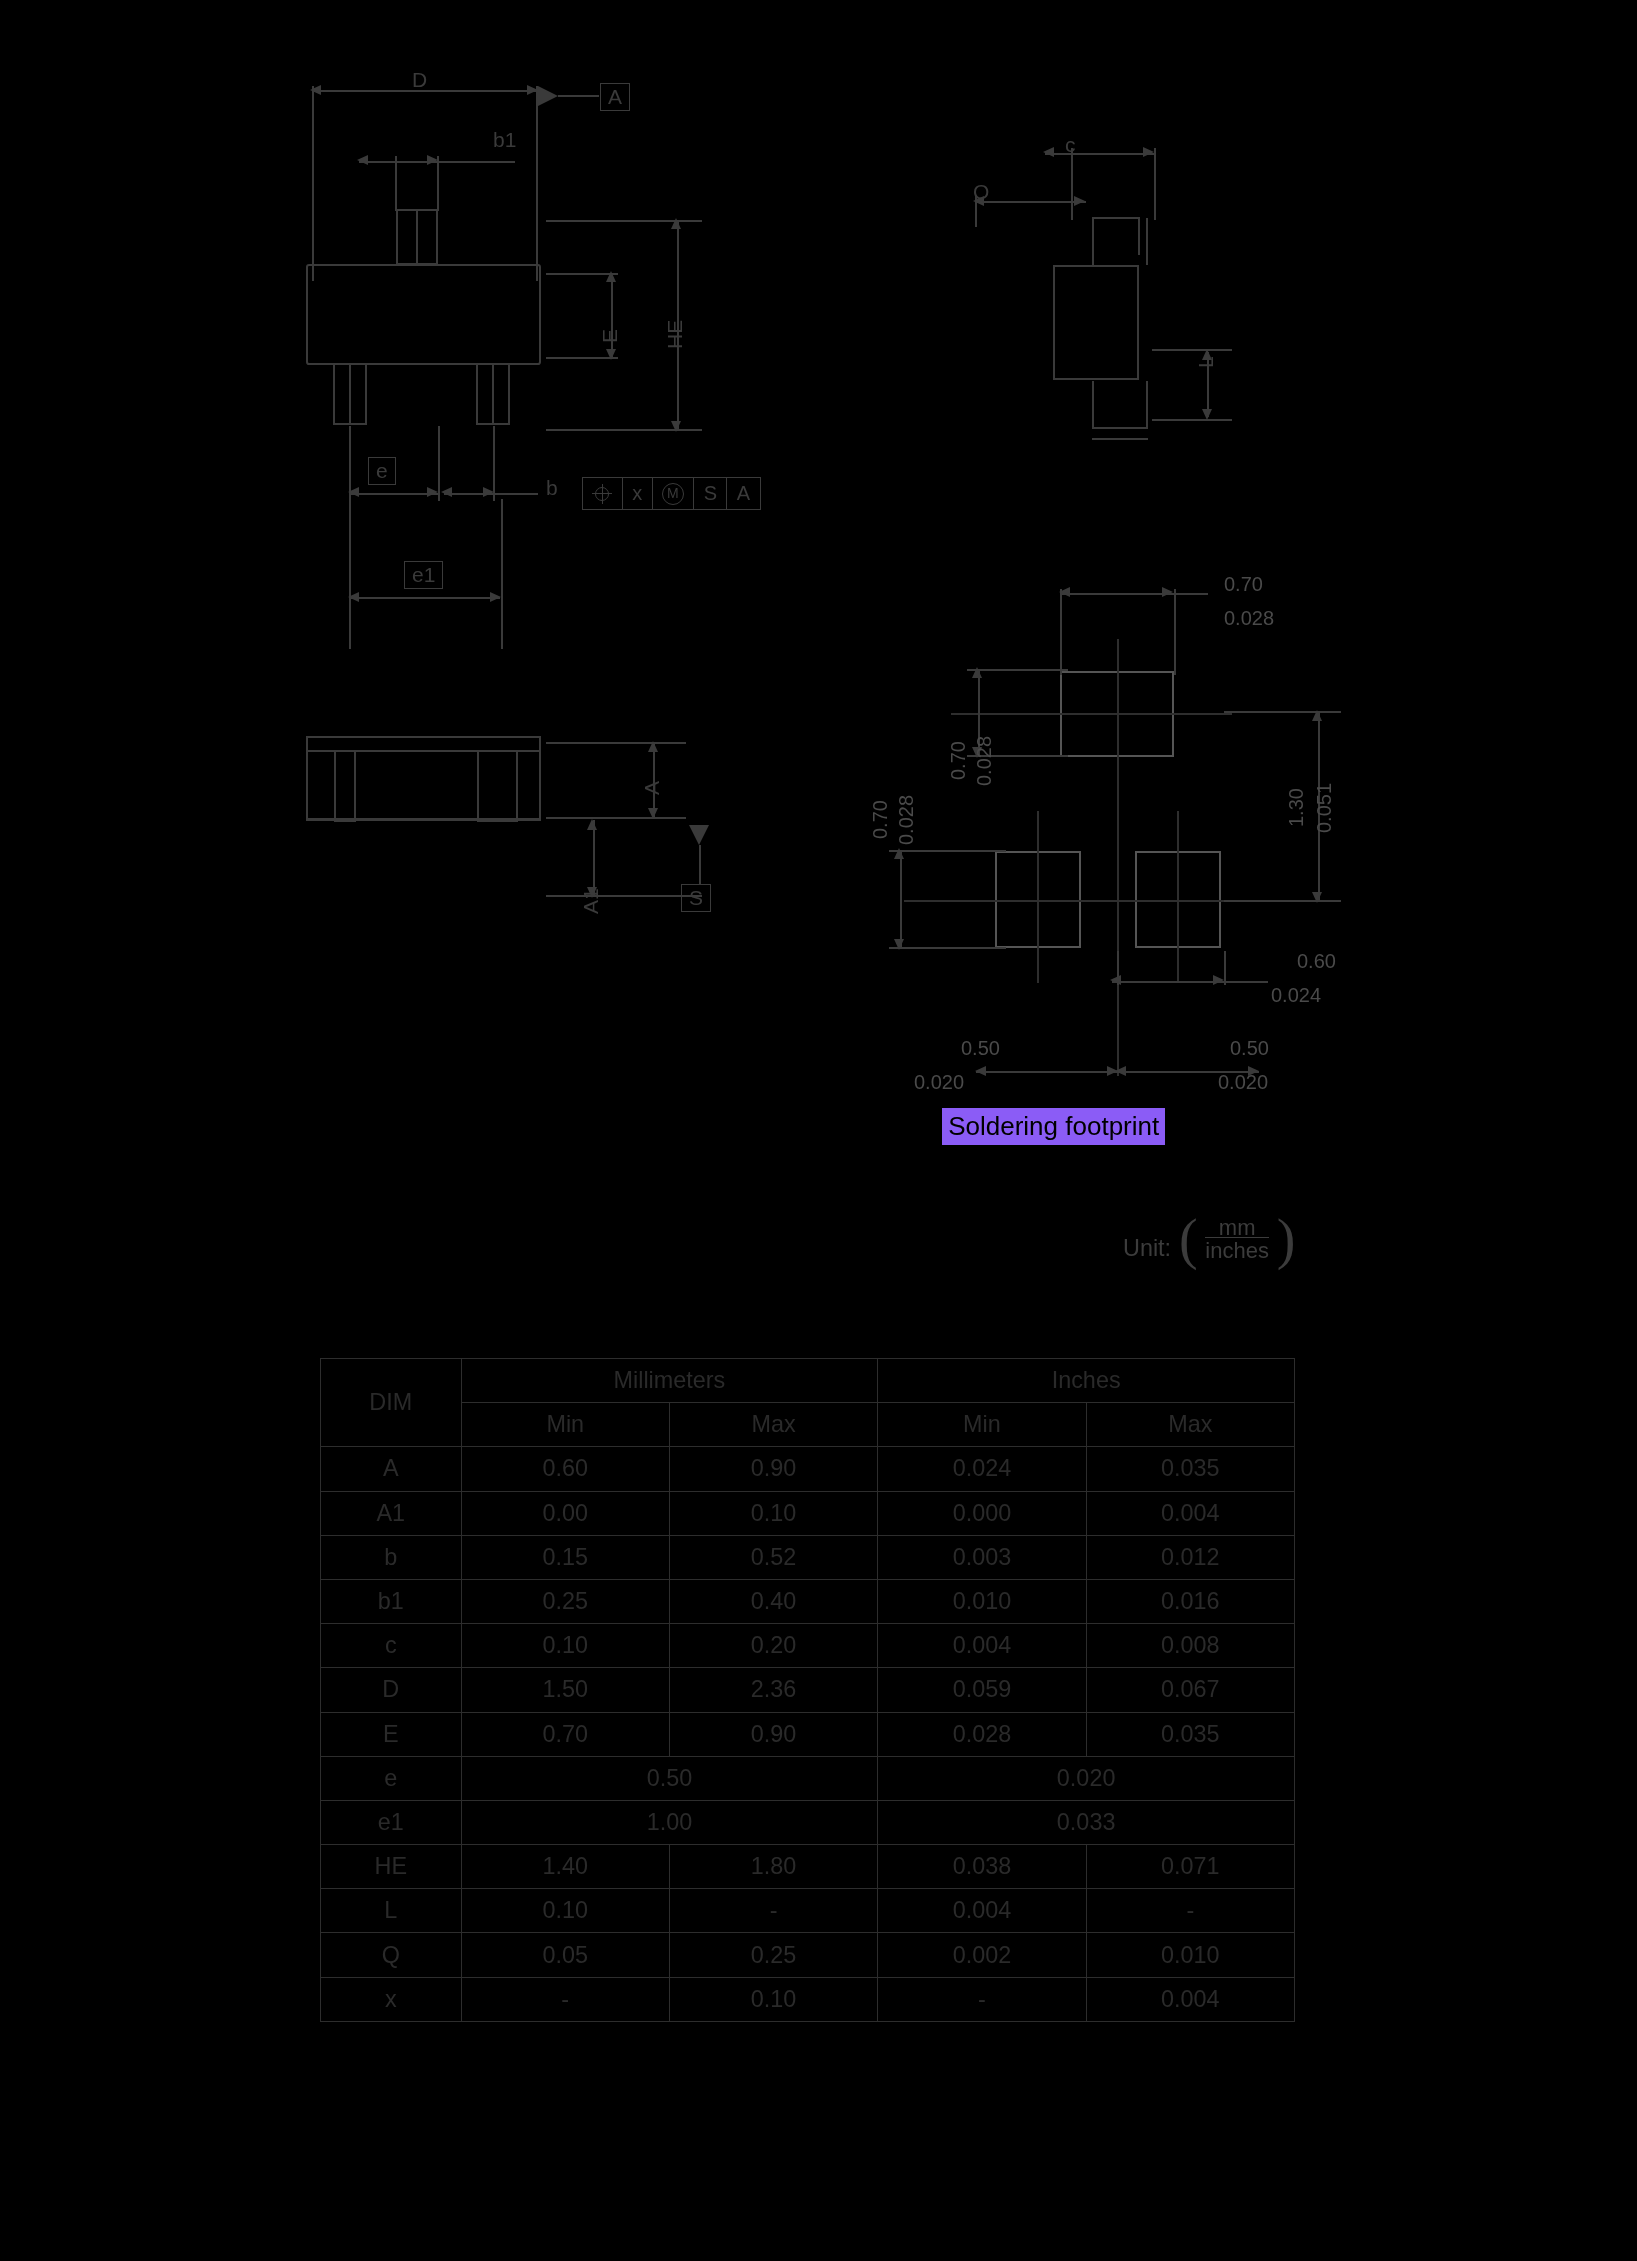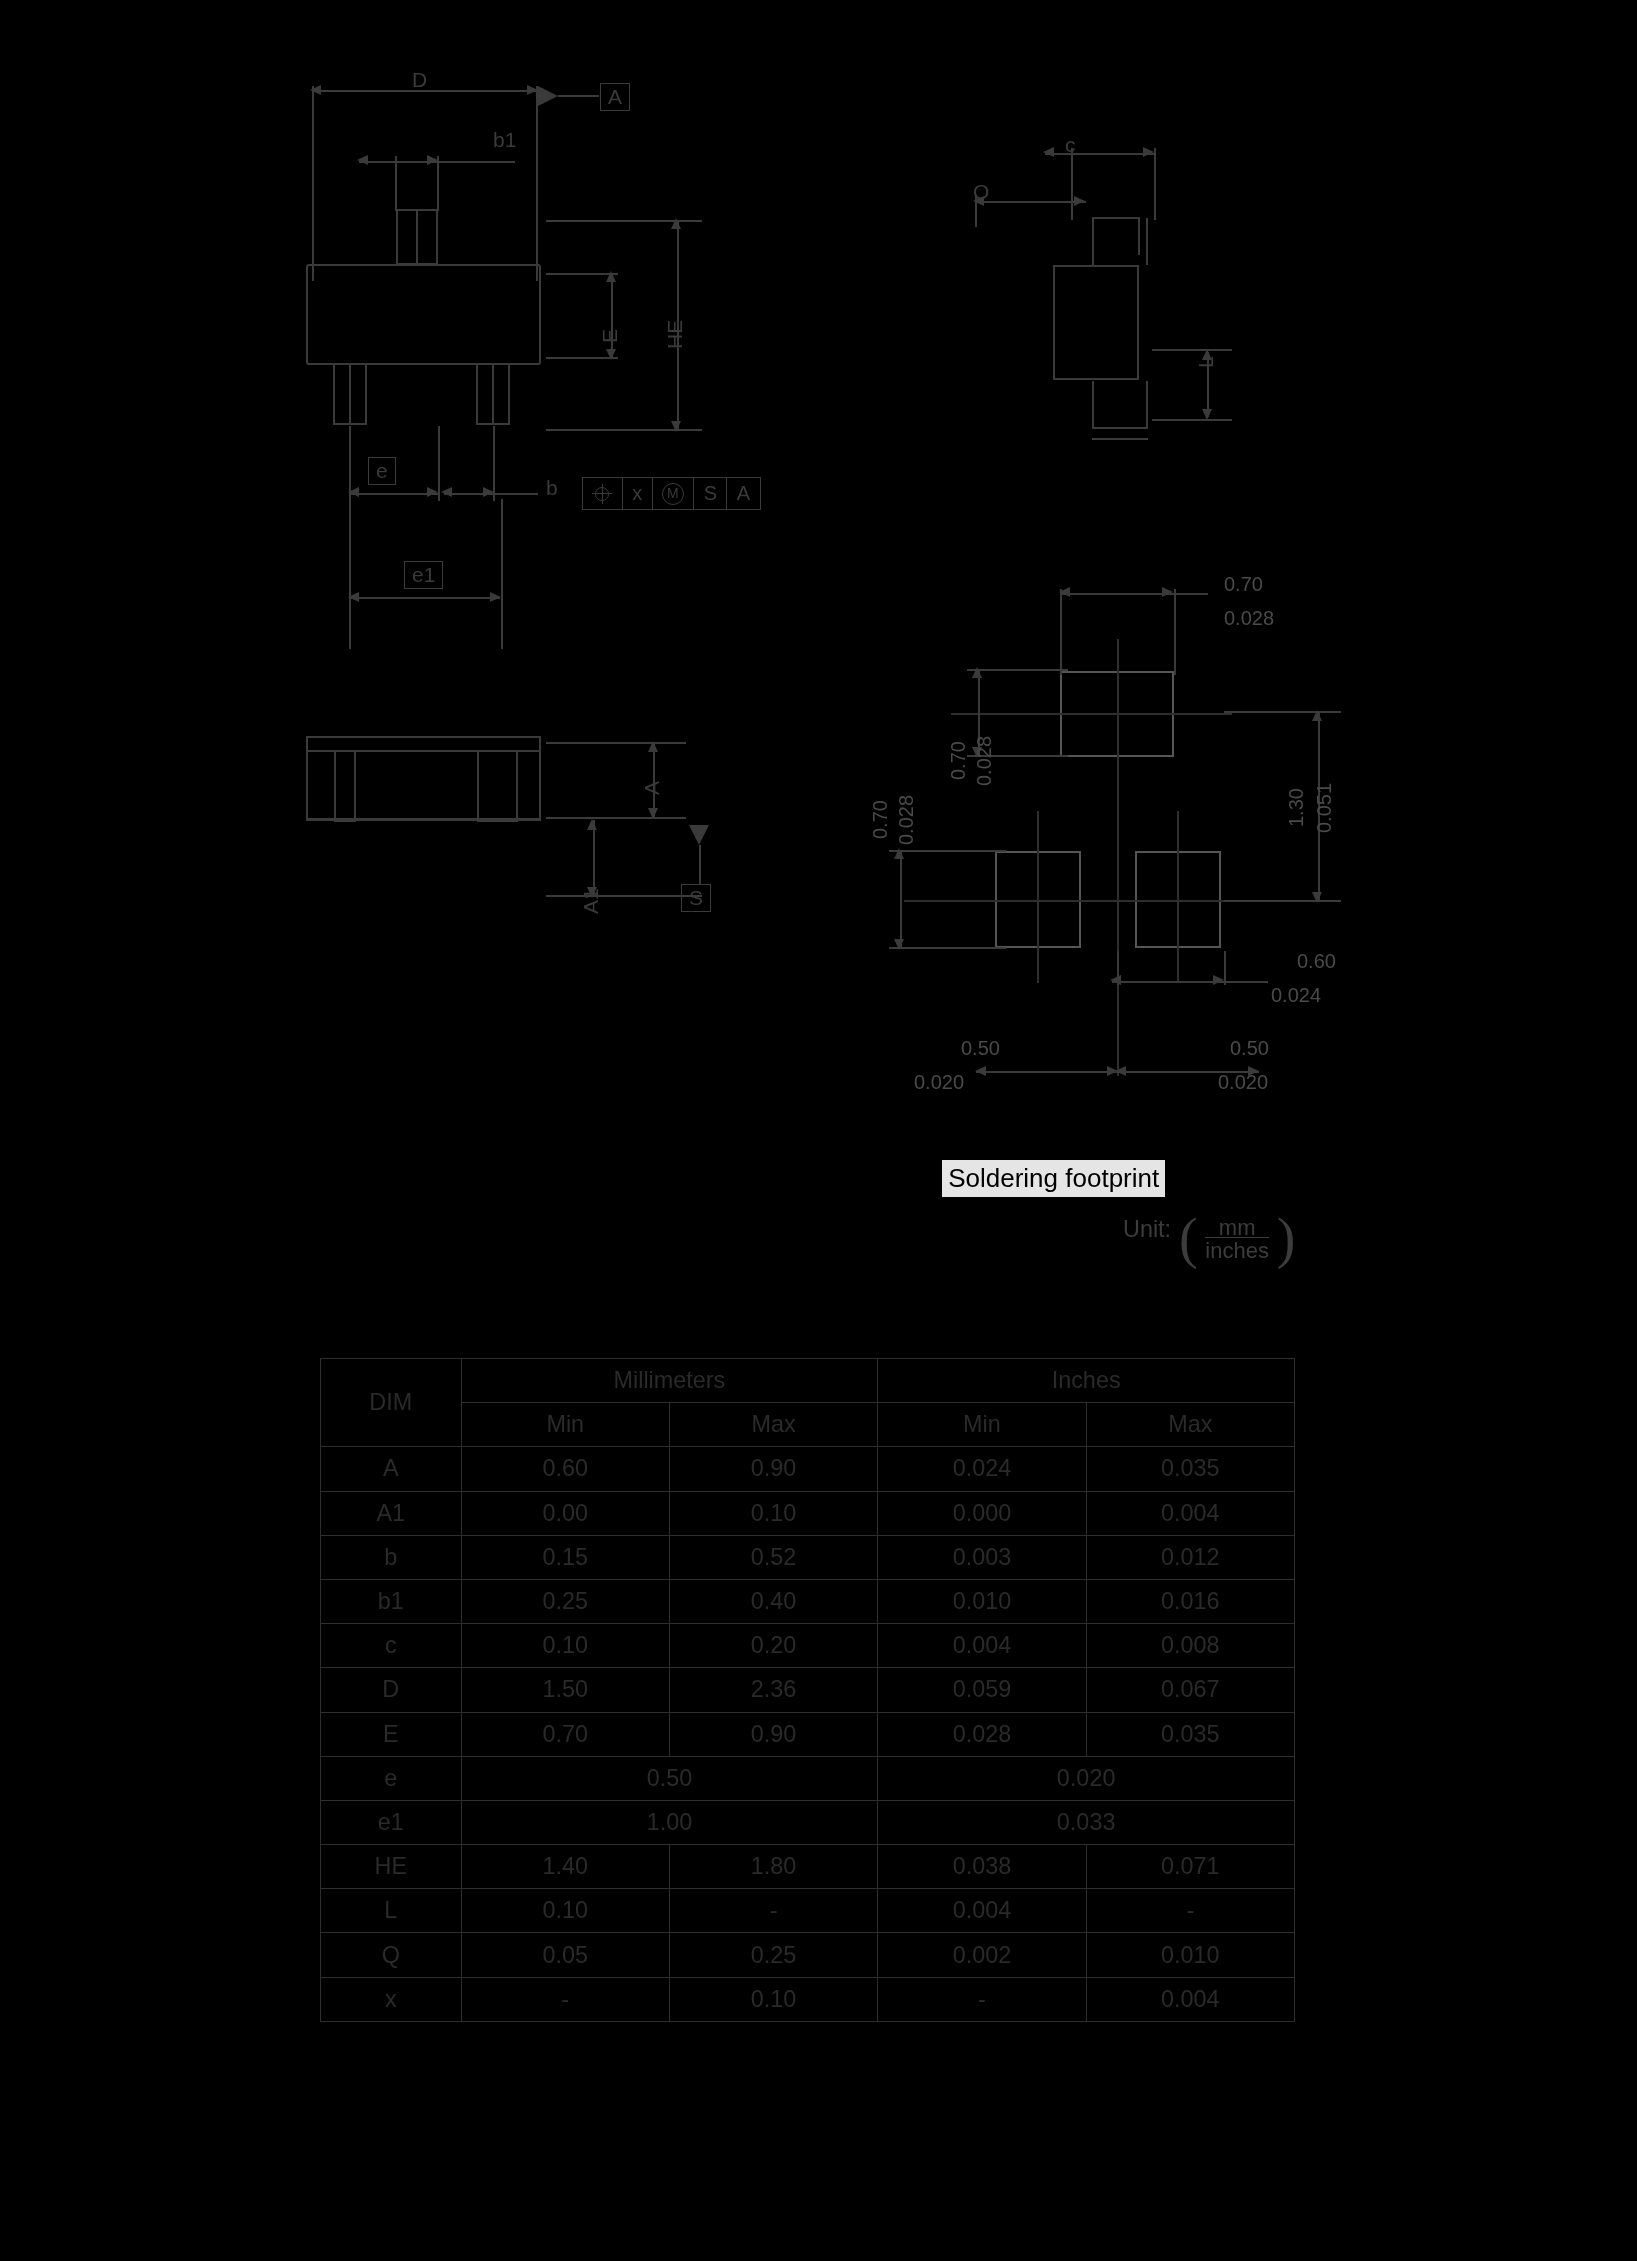--- a/index.html
+++ b/index.html
@@ -126,36 +126,36 @@
     width: 14px; height: 14px;
     border: 1.6px solid #3a3a3a;
     border-radius: 50%;
     box-sizing: border-box;
   }
 
   
   #soldering-caption {
     position: absolute;
     left: 942px;
-    top: 1160px;
-    background: #e5e5e5;
+    top: 1108px;
+    background: #8b5cf6;
     color: #000000;
     font-size: 26px;
     padding: 2.3px 6.2px;
     line-height: 1.25;
     white-space: nowrap;
   }
   #unit-note {
     position: absolute;
     left: 1123px;
     top: 1216px;
     font-size: 23.4px;
     color: #3c3c3c;
     display: flex;
-    align-items: flex-start;
+    align-items: flex-end;
     gap: 7.8px;
   }
   .paren {
     font-size: 56px;
     line-height: 0.8;
     color: #3c3c3c;
     font-family: "Liberation Serif", serif;
   }
   .frac {
     display: inline-block;

